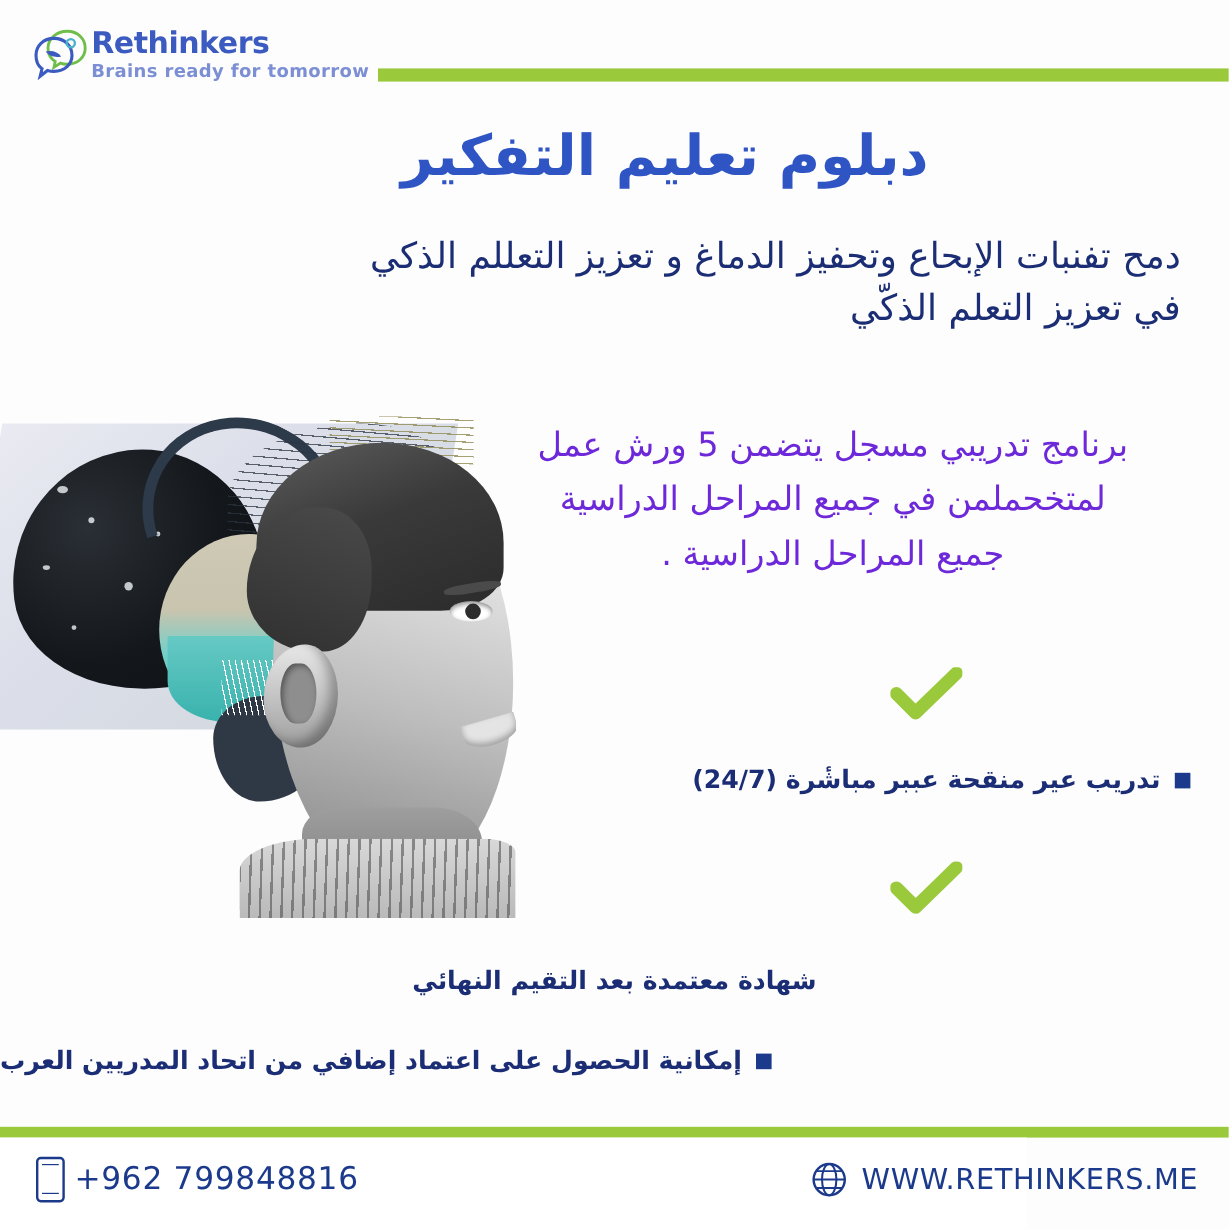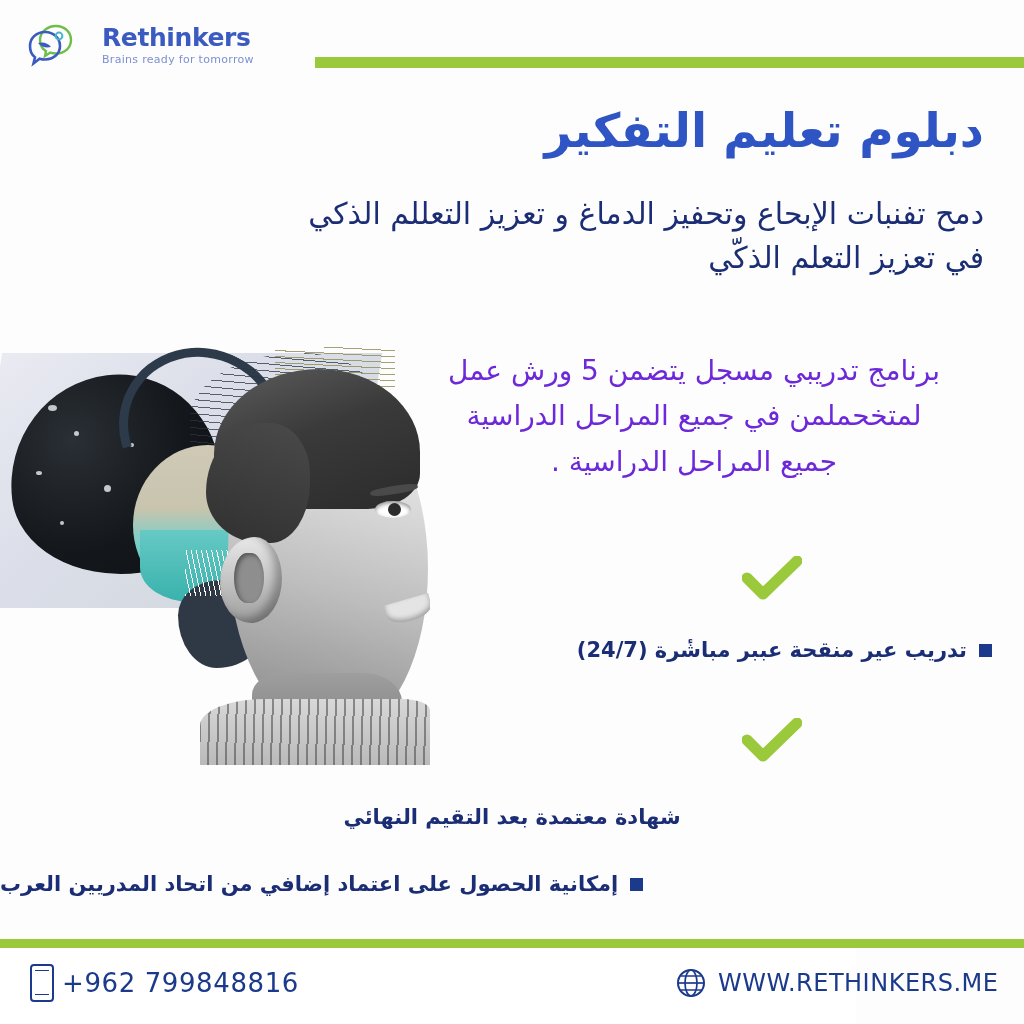--- a/index.html
+++ b/index.html
@@ -15,41 +15,42 @@
     background:#fdfdfd;
     overflow:hidden;
   }
 
   
   .header{
     position:absolute;top:0;left:0;width:1024px;height:92px;
   }
   .logo-block{
     position:absolute;left:28px;top:22px;
-    display:flex;align-items:center;gap:28px;
+    display:flex;align-items:center;gap:2px;
     direction:ltr;
   }
   .logo-mark{width:46px;height:46px;position:relative;flex:0 0 auto;}
   .logo-text{display:flex;flex-direction:column;line-height:1;}
   .logo-name{
     font-family:"DejaVu Sans","Liberation Sans",sans-serif;
     font-weight:bold;font-size:25px;color:#3B5BC0;letter-spacing:-0.4px;
   }
   .logo-tag{
     font-family:"DejaVu Sans","Liberation Sans",sans-serif;
-    font-size:11px;color:#7C8FD4;margin-top:4px;letter-spacing:.3px;
+    font-size:15px;color:#7C8FD4;margin-top:4px;letter-spacing:.3px;font-weight:bold;
   }
   .header-rule{
     position:absolute;left:315px;top:57px;width:709px;height:11px;
     background:#9ACA3C;
   }
 
   
   .title{
     position:absolute;right:40px;top:104px;width:860px;
+    text-align:center;
     font-size:47px;font-weight:bold;color:#2F55C4;
     letter-spacing:0px;line-height:1.15;
     direction:rtl;
   }
   .subtitle{
     position:absolute;right:40px;top:192px;width:880px;
     text-align:right;
     font-size:30px;color:#1B2D74;line-height:1.45;
     direction:rtl;
   }

